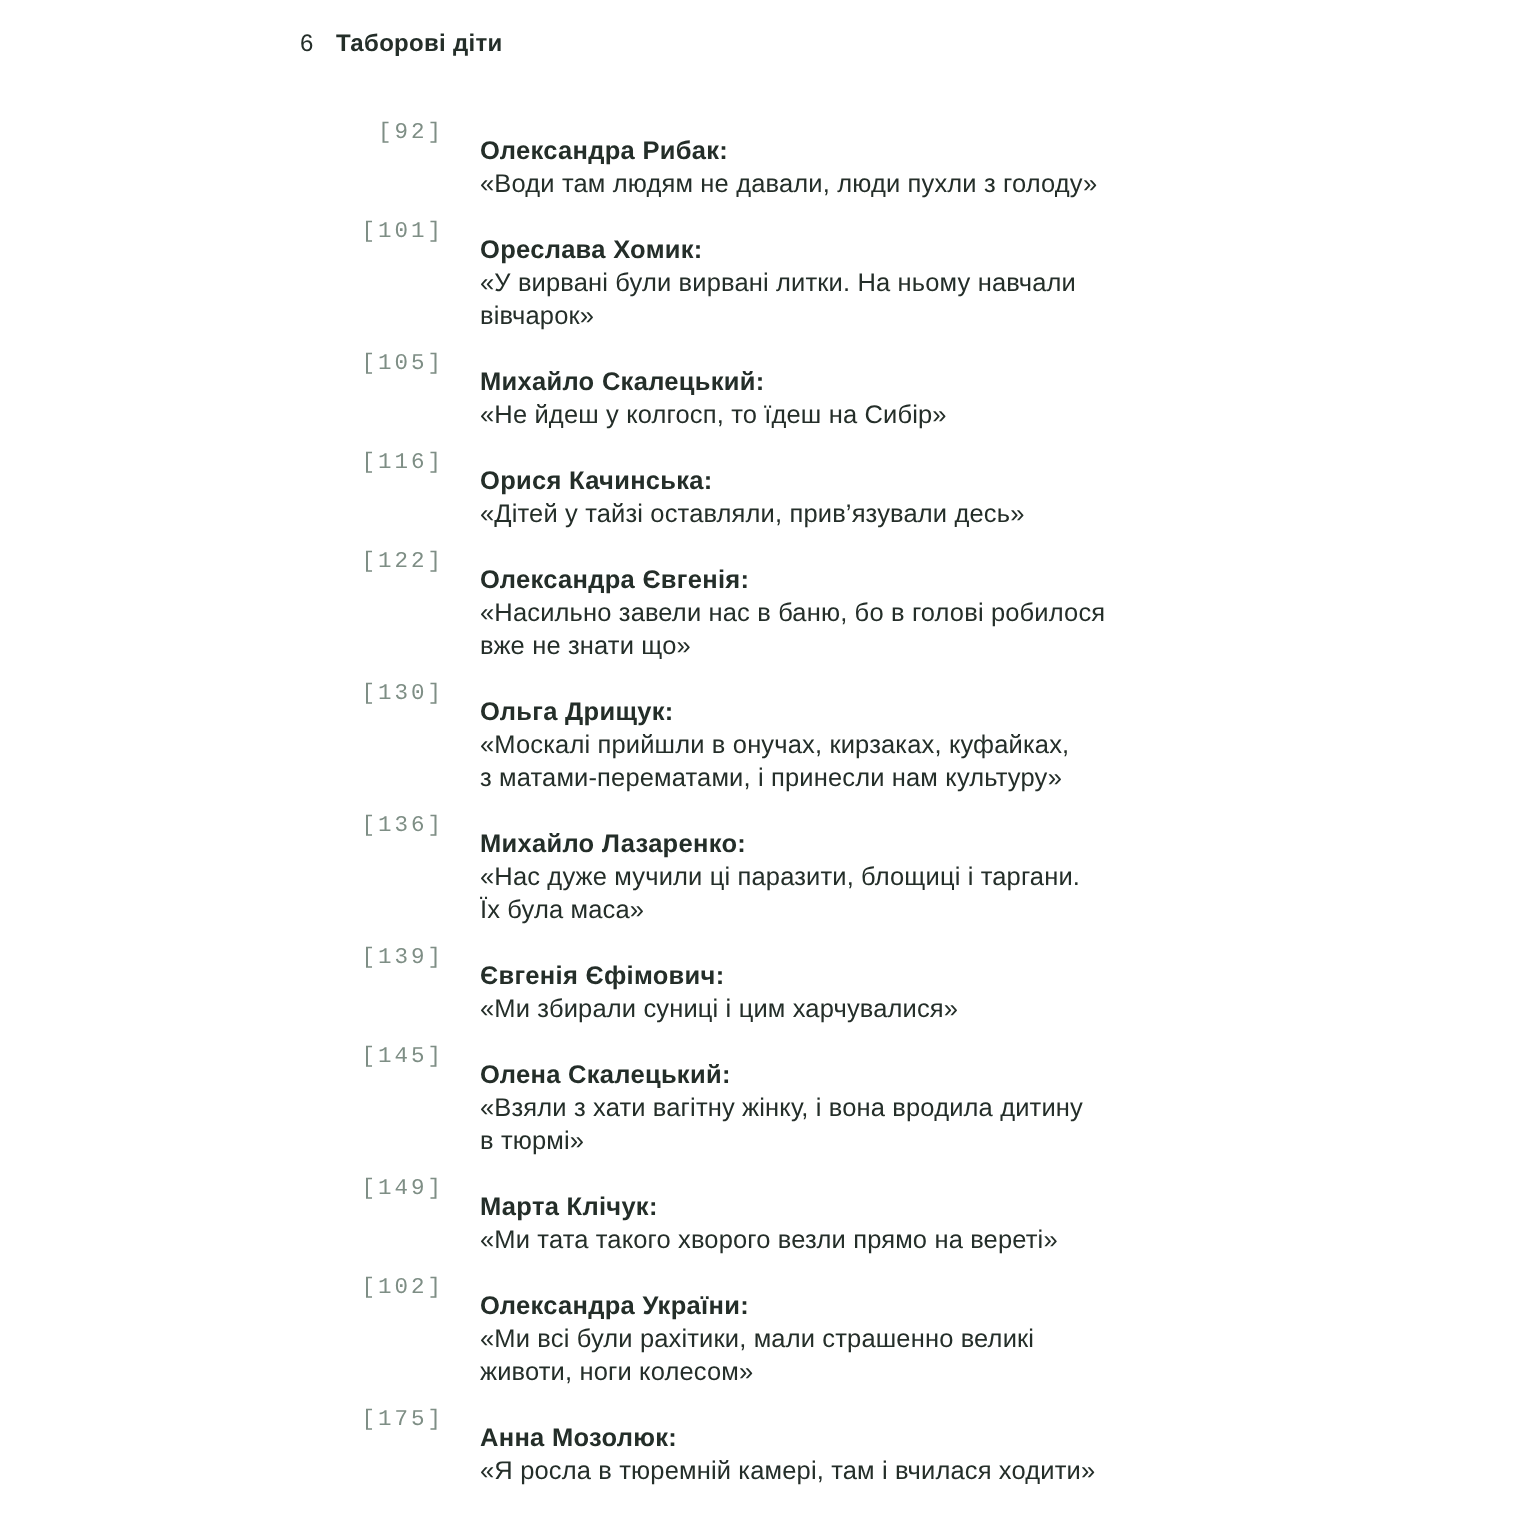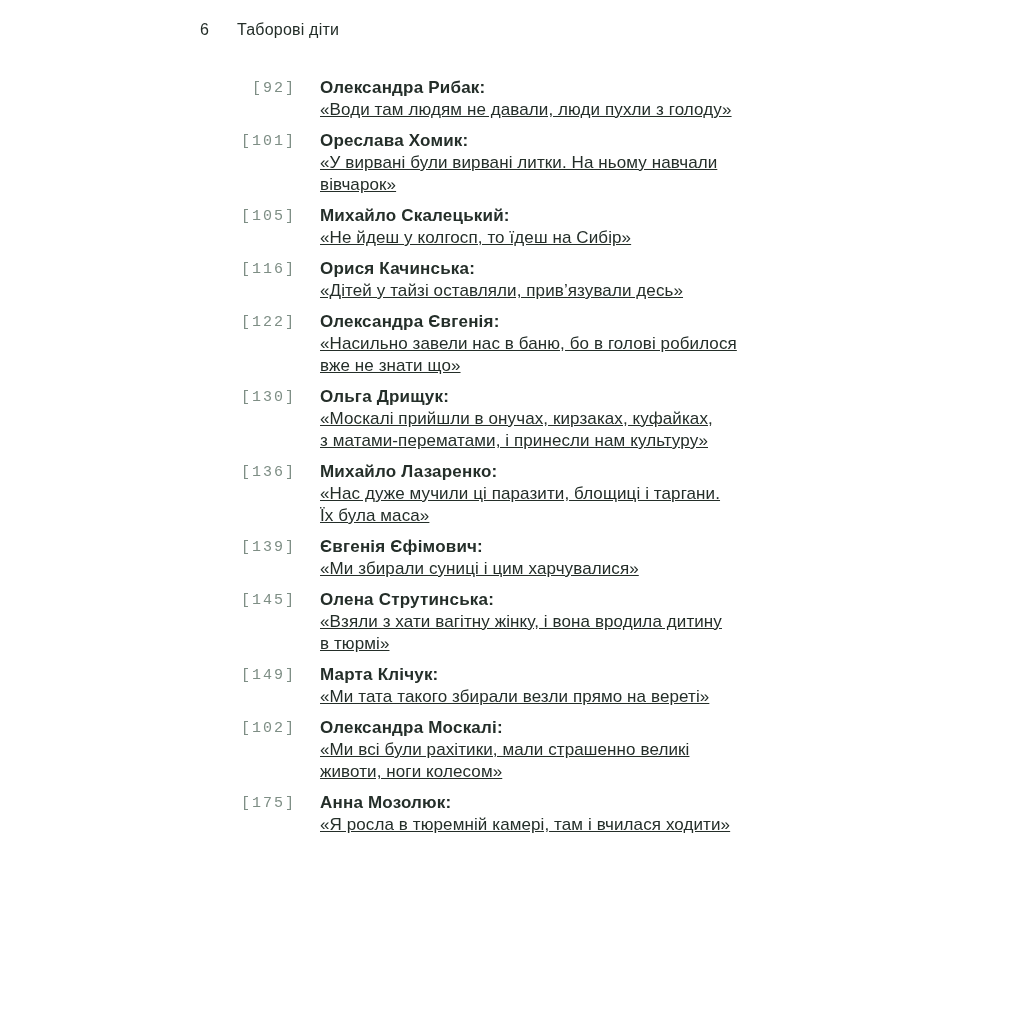--- a/index.html
+++ b/index.html
@@ -31,21 +31,22 @@
     font-size: 16px;
     font-weight: 500;
     letter-spacing: 0.2px;
     color: var(--text-color);
   }
   .running-head .pagenum {
     display: inline-block;
     min-width: 10px;
   }
   .running-head .title {
-    margin-left: 27px;
+    margin-left: 14px;
+    font-weight: bold;
   }
   .toc {
     position: absolute;
     top: 77px;
     left: 230px;
     width: 620px;
   }
   .entry {
     display: flex;
     align-items: flex-start;
@@ -64,25 +65,25 @@
     white-space: nowrap;
   }
   .entry-body {
     width: 515px;
     font-size: 17px;
     line-height: 22px;
   }
   .entry-name {
     font-weight: 700;
     letter-spacing: 0.2px;
+    margin-top: 13px;
   }
   .entry-quote {
     white-space: pre-line;
     letter-spacing: 0.1px;
-    text-decoration: underline;
   }
 </style>
 </head>
 <body>
 
 <div class="page">
 
   <header class="running-head">
     <span class="pagenum">6</span>
     <span class="title">Таборові діти</span>
@@ -155,38 +156,38 @@
         <div class="entry-body">
           <div class="entry-name">Євгенія Єфімович:</div>
           <div class="entry-quote">«Ми збирали суниці і цим харчувалися»</div>
         </div>
       </div>
 
 
       <div class="entry">
         <span class="ref">[145]</span>
         <div class="entry-body">
-          <div class="entry-name">Олена Струтинська:</div>
+          <div class="entry-name">Олена Скалецький:</div>
           <div class="entry-quote">«Взяли з хати вагітну жінку, і вона вродила дитину
 в тюрмі»</div>
         </div>
       </div>
 
       <div class="entry">
         <span class="ref">[149]</span>
         <div class="entry-body">
           <div class="entry-name">Марта Клічук:</div>
-          <div class="entry-quote">«Ми тата такого збирали везли прямо на вереті»</div>
+          <div class="entry-quote">«Ми тата такого хворого везли прямо на вереті»</div>
         </div>
       </div>
 
       <div class="entry">
         <span class="ref">[102]</span>
         <div class="entry-body">
-          <div class="entry-name">Олександра Москалі:</div>
+          <div class="entry-name">Олександра України:</div>
           <div class="entry-quote">«Ми всі були рахітики, мали страшенно великі
 животи, ноги колесом»</div>
         </div>
       </div>
 
       <div class="entry">
         <span class="ref">[175]</span>
         <div class="entry-body">
           <div class="entry-name">Анна Мозолюк:</div>
           <div class="entry-quote">«Я росла в тюремній камері, там і вчилася ходити»</div>

